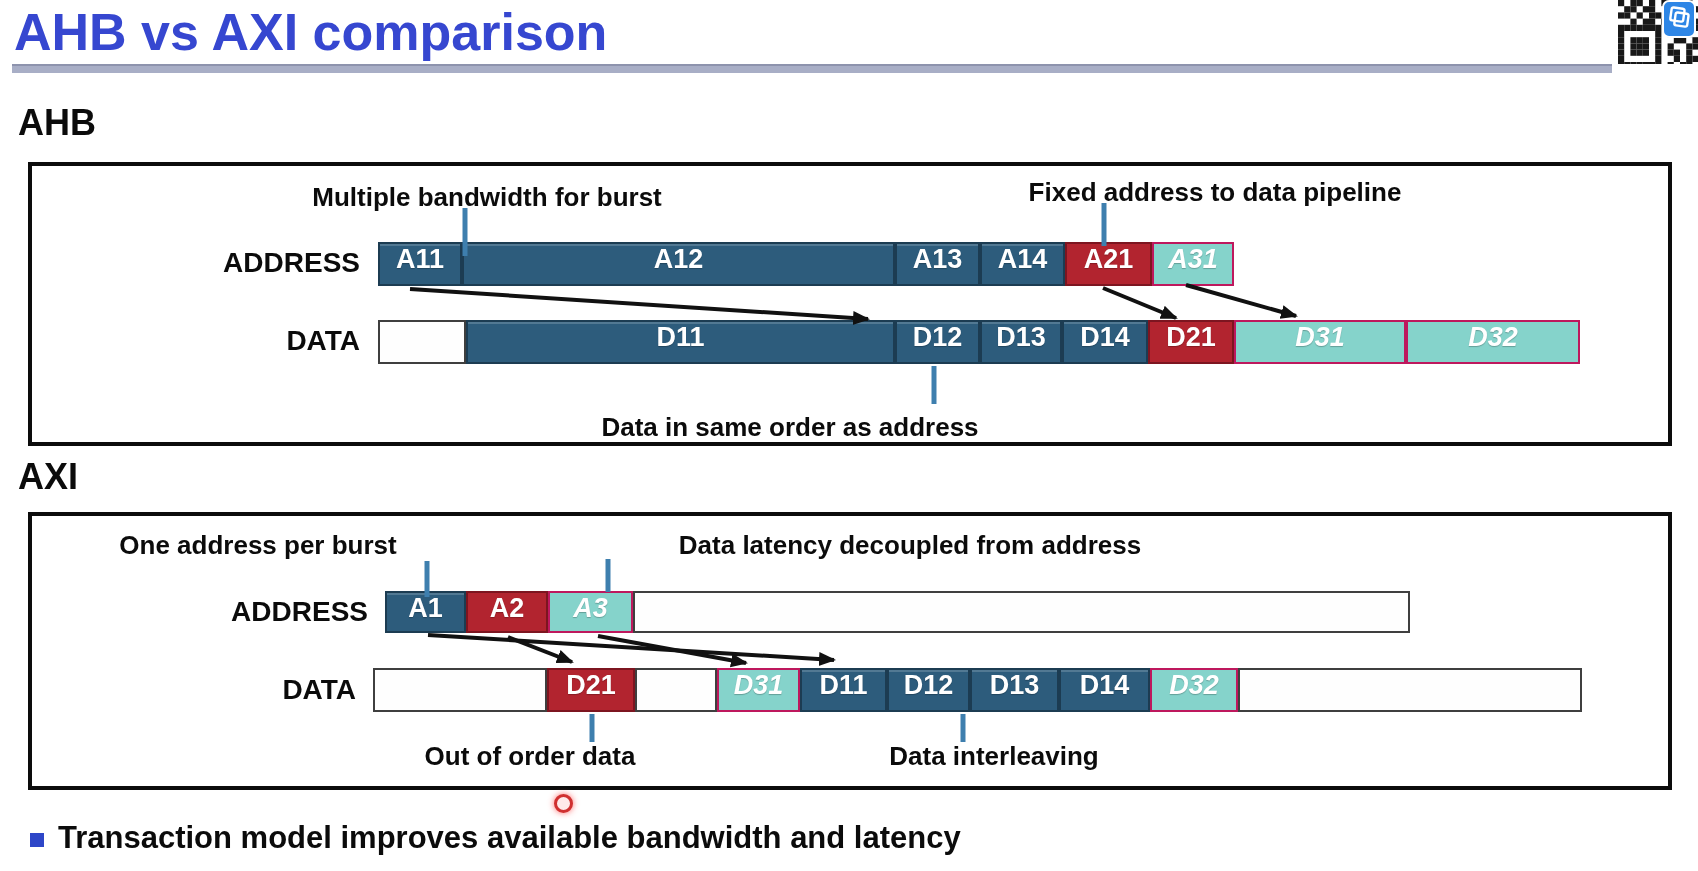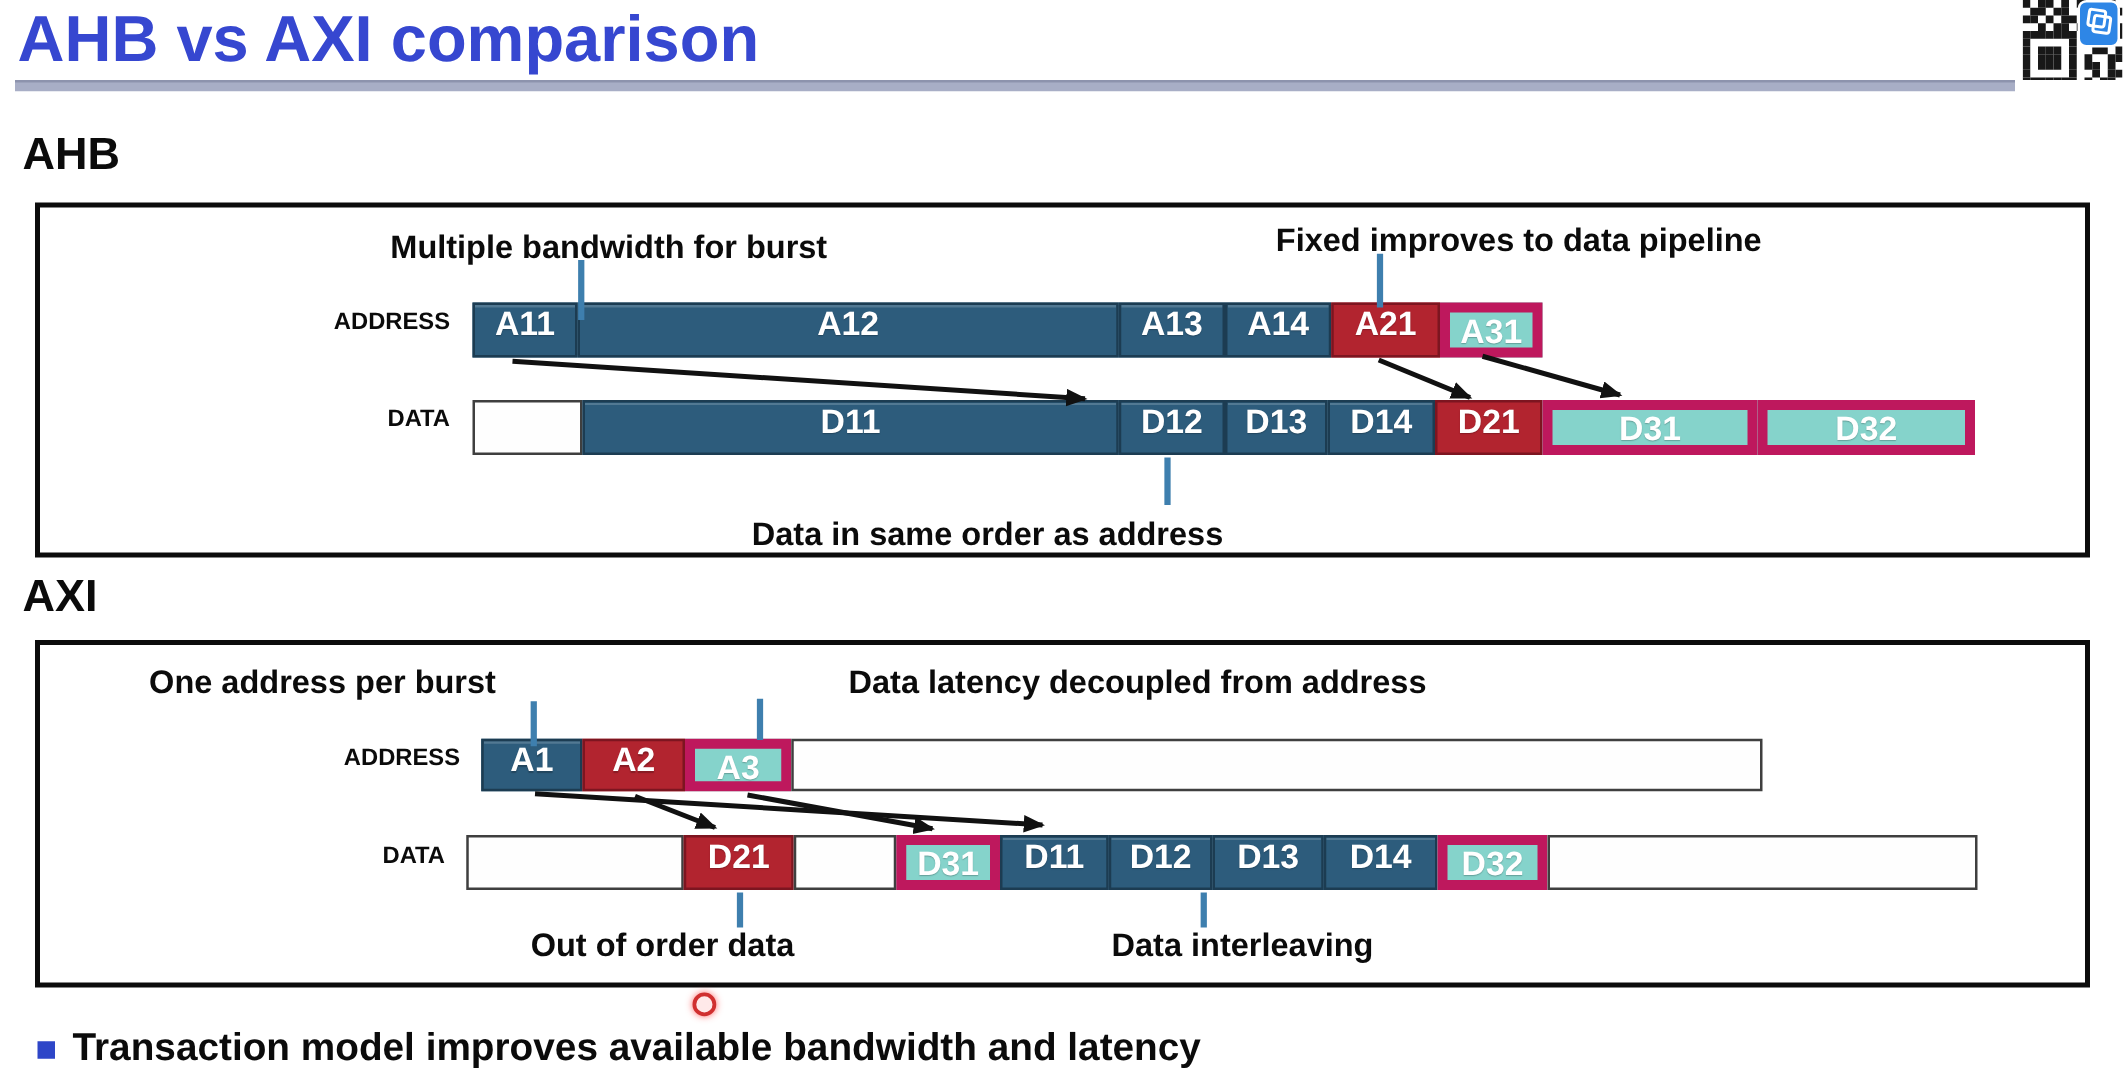--- a/index.html
+++ b/index.html
@@ -18,28 +18,28 @@
   .section-heading{font-size:36px;font-weight:bold;color:#0b0b0b;}
   #ahb-heading{left:18px;top:102px;}
   #axi-heading{left:18px;top:456px;}
   
   .dbox{left:28px;width:1644px;border:4px solid #0c0c0c;box-sizing:border-box;background:#fff;}
   #ahb-box{top:162px;height:284px;}
   #axi-box{top:512px;height:278px;}
   
   .ann{font-size:26px;font-weight:bold;color:#0b0b0b;white-space:nowrap;transform:translateX(-50%);}
   
-  .rowlabel{font-size:19px;font-weight:bold;color:#0b0b0b;width:220px;text-align:right;white-space:nowrap;}
+  .rowlabel{font-size:28px;font-weight:bold;color:#0b0b0b;width:220px;text-align:right;white-space:nowrap;}
   
   .row{display:flex;align-items:stretch;}
   .block{box-sizing:border-box;display:flex;align-items:flex-start;justify-content:center;flex:0 0 auto;}
   .block span{font-size:27px;font-weight:bold;color:#ffffff;text-shadow:0 1px 1px rgba(0,0,0,.25);}
   .block.blue{border:2px solid #1c3c52;box-shadow:inset 0 2px 0 rgba(255,255,255,.18);}
   .block.red{border:2px solid #7d1520;}
-  .block.teal{border:8px solid #be185d;}
+  .block.teal{border:2px solid #be185d;font-style:italic;}
   .block.white{background:#fefefe;border:2px solid #3f3f3f;}
   #ahb-address-row{left:378px;top:242px;height:44px;}
   #ahb-data-row{left:378px;top:320px;height:44px;}
   #axi-address-row{left:385px;top:591px;height:42px;}
   #axi-data-row{left:373px;top:668px;height:44px;}
   
   #overlay{left:0;top:0;pointer-events:none;}
   
   #laser-dot{left:554px;top:794px;width:13px;height:13px;border-radius:50%;
     border:3px solid #d03030;background:#ffe9e9;box-shadow:0 0 6px rgba(255,90,90,.9);}
@@ -146,21 +146,21 @@
   <svg width="30" height="34" viewBox="0 0 30 34">
     <rect x="7" y="6" width="13" height="13" rx="2" fill="none" stroke="#ffffff" stroke-width="2.4" transform="rotate(8 13 12)"></rect>
     <rect x="11" y="11" width="13" height="13" rx="2" fill="none" stroke="#ffffff" stroke-width="2.4" transform="rotate(8 17 17)"></rect>
   </svg>
 </div>
 
 <div class="abs section-heading" id="ahb-heading">AHB</div>
 <div class="abs dbox" id="ahb-box"></div>
 
 <div class="abs ann" style="left:487px;top:182px;">Multiple bandwidth for burst</div>
-<div class="abs ann" style="left:1215px;top:177px;">Fixed improves to data pipeline</div>
+<div class="abs ann" style="left:1215px;top:177px;">Fixed address to data pipeline</div>
 
 <div class="abs rowlabel" style="left:140px;top:247px;">ADDRESS</div>
 <div class="abs row" id="ahb-address-row" data-row="ahb.address_row">
     <div class="block blue" style="width: 84px; background: rgb(45, 92, 124);">
       <span>A11</span>
     </div>
     <div class="block blue" style="width: 433px; background: rgb(45, 92, 124);">
       <span>A12</span>
     </div>
     <div class="block blue" style="width: 85px; background: rgb(45, 92, 124);">

